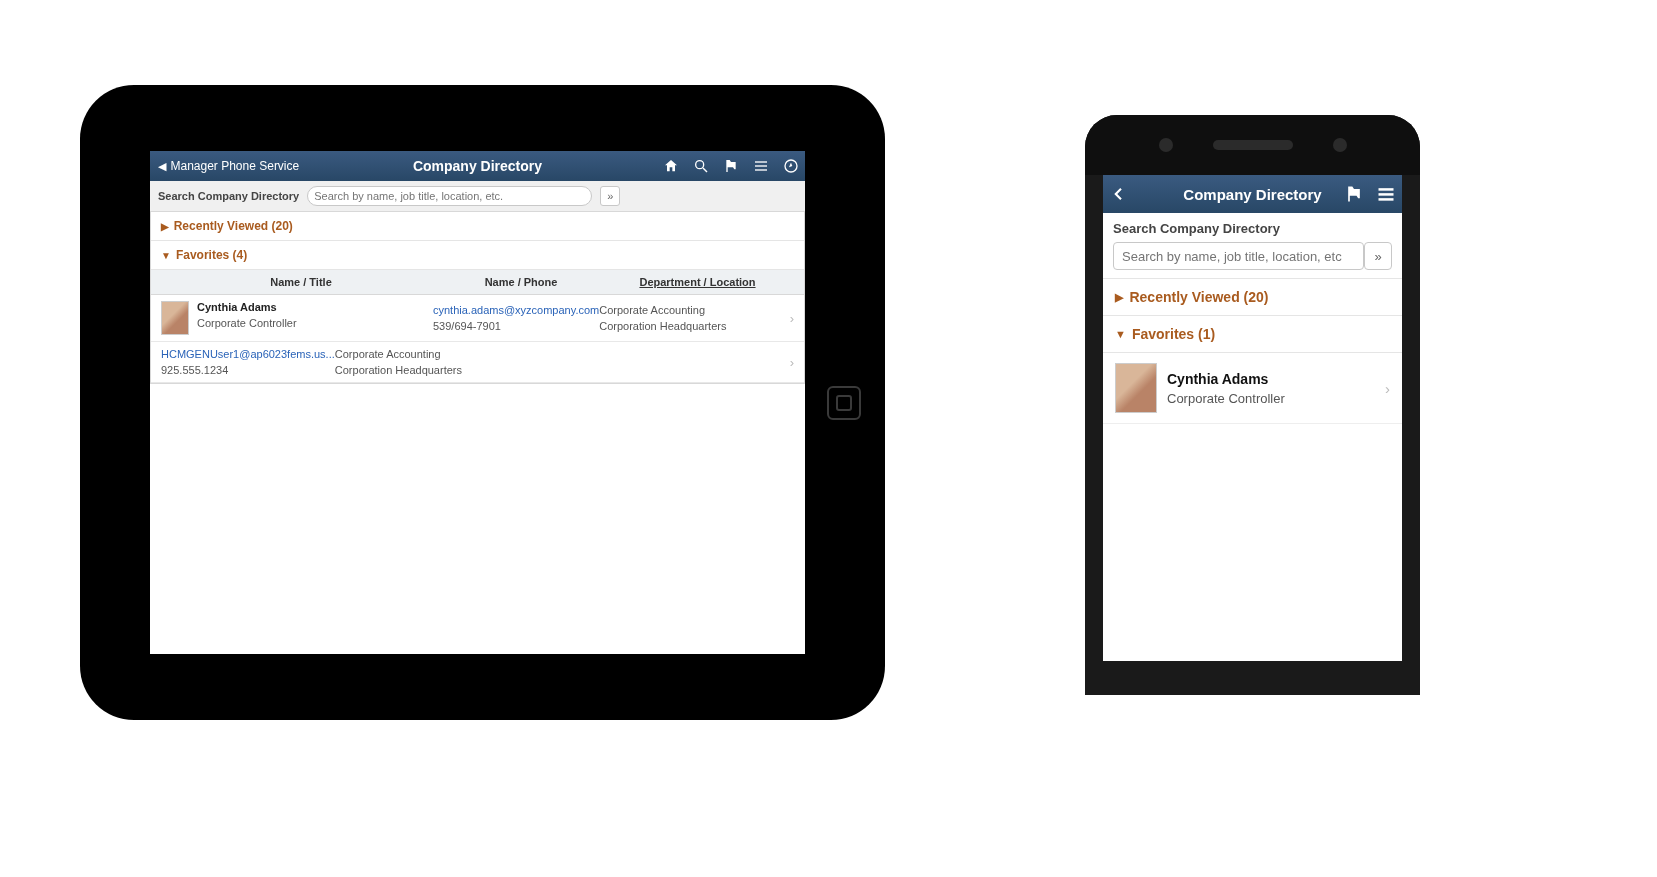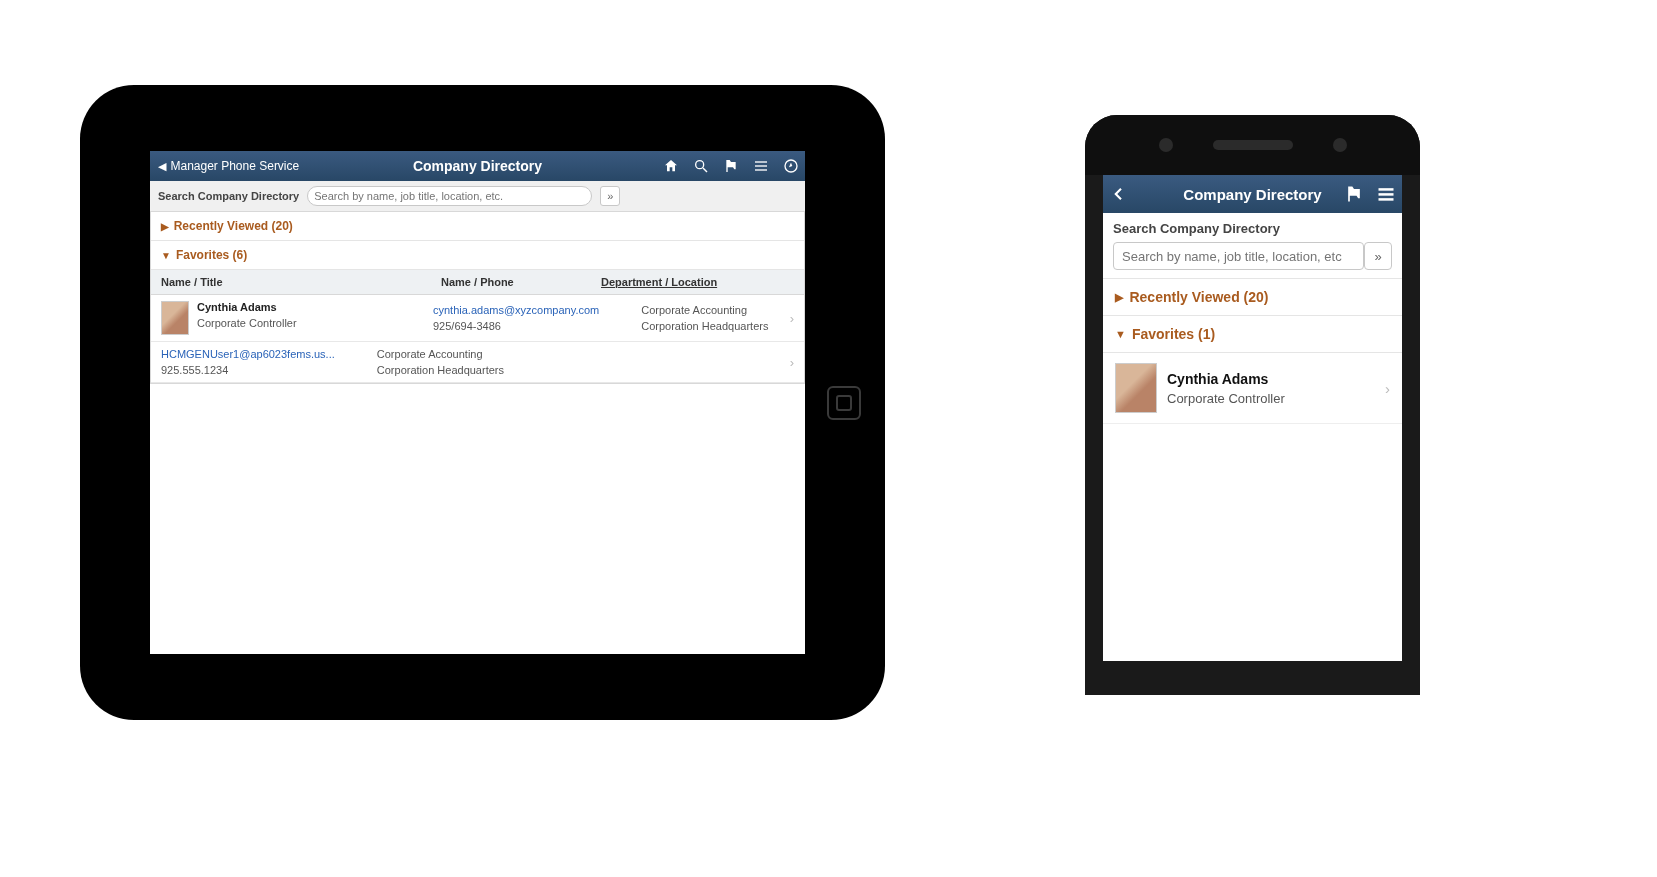--- a/index.html
+++ b/index.html
@@ -99,38 +99,39 @@
     display:flex; align-items:center; gap:5px;
   }
   .t-section .tri { font-size:10px; }
 
   
   .t-colhead {
     display:flex; background:#eef1f3;
     border-bottom:1px solid #d8d8d8;
     font-size:11px; font-weight:bold; color:#333;
     padding:6px 10px;
+    text-align:center;
   }
   .t-colhead .c1{flex:0 0 280px;}
   .t-colhead .c2{flex:0 0 160px;}
   .t-colhead .c3{flex:1;text-decoration:underline;}
 
   
   .t-row {
     display:flex; align-items:center;
     border-bottom:1px solid #e8e8e8;
     padding:6px 10px; font-size:11px; position:relative;
   }
   .t-row .avatar {
     width:28px; height:34px; border:1px solid #ccc; margin-right:8px;
     background:linear-gradient(135deg,#d9b699 40%,#b98367 60%);
   }
   .t-row .c1{flex:0 0 272px; display:flex;}
   .t-row .c2{flex:0 0 160px;}
-  .t-row .c3{flex:1;margin-left:42px;}
+  .t-row .c3{flex:1;}
   .t-row .nm{font-weight:bold;color:#222;}
   .t-row .sub{color:#555;}
   .t-row .lnk{color:#2a63b8;}
   .t-row .chev{position:absolute; right:10px; top:50%; transform:translateY(-50%); color:#bbb; font-size:13px;}
   .t-row .cellcol{display:flex;flex-direction:column;gap:4px;}
 
   .t-body-wrap{border:1px solid #d8d8d8; border-top:none; margin:0 0px;}
 
   
   .phone-frame {
@@ -236,40 +237,40 @@
     </div>
 
     <div class="t-body-wrap">
       <div class="t-section">
         <span class="tri">▶</span>
         <span>Recently Viewed (20)</span>
       </div>
 
       <div class="t-section">
         <span class="tri">▼</span>
-        <span>Favorites (6)</span>
+        <span>Favorites (4)</span>
       </div>
 
       <div class="t-colhead">
         <div class="c1">Name / Title</div>
         <div class="c2">Name / Phone</div>
         <div class="c3">Department / Location</div>
       </div>
 
       <div class="t-row">
         <div class="c1">
           <div class="avatar"></div>
           <div class="cellcol">
             <div class="nm">Cynthia Adams</div>
             <div class="sub">Corporate Controller</div>
           </div>
         </div>
         <div class="c2 cellcol">
           <div class="lnk">cynthia.adams@xyzcompany.com</div>
-          <div class="sub">925/694-3486</div>
+          <div class="sub">539/694-7901</div>
         </div>
         <div class="c3 cellcol">
           <div class="sub">Corporate Accounting</div>
           <div class="sub">Corporation Headquarters</div>
         </div>
         <span class="chev">›</span>
       </div>
 
       <div class="t-row">
         <div class="c2 cellcol">

